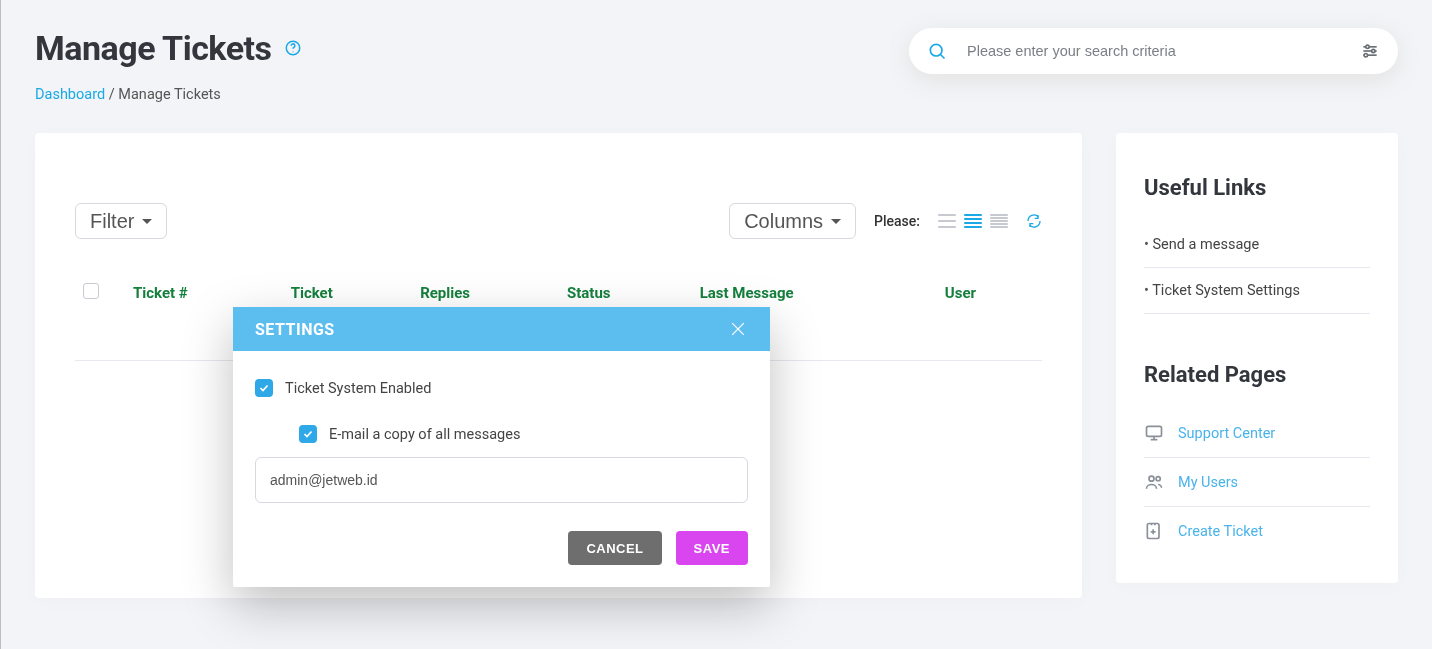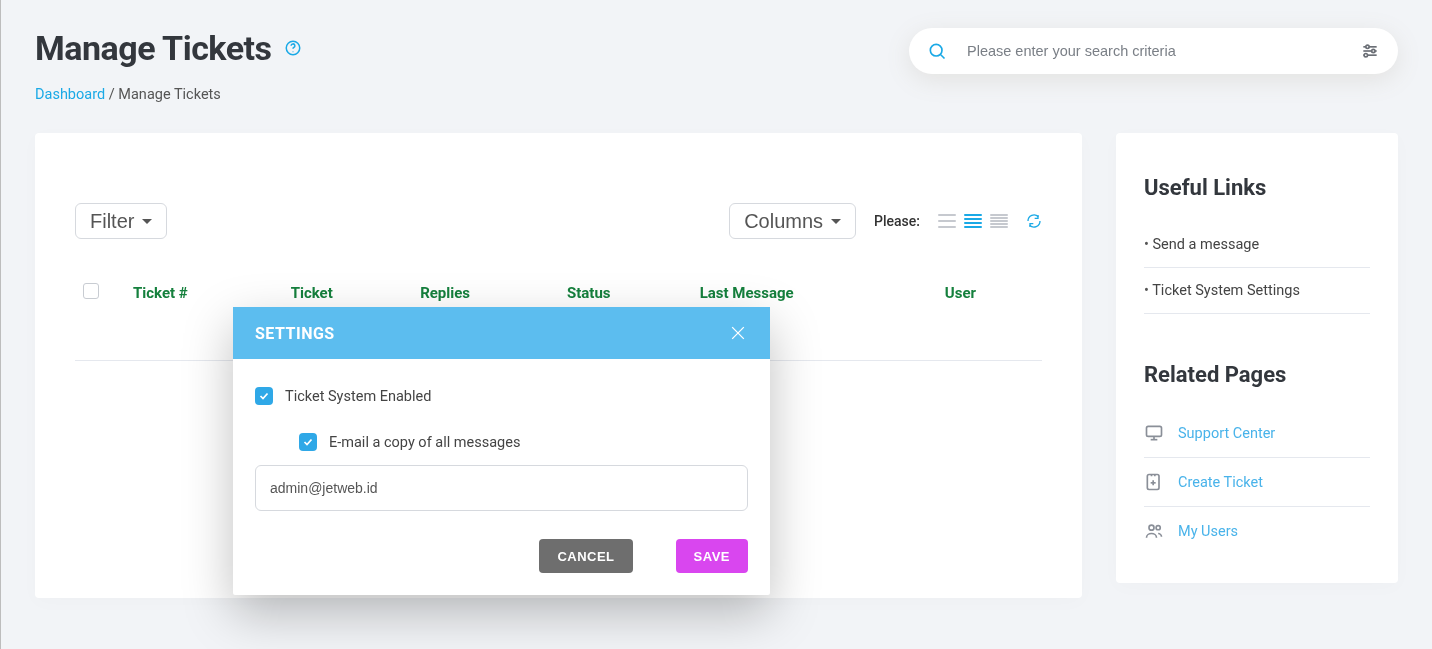--- a/index.html
+++ b/index.html
@@ -57,30 +57,30 @@
   .side-title{font-size:22px;font-weight:700;margin:14px 0 22px 0;}
   .link-item{border-bottom:1px solid var(--border);padding:14px 0;font-size:14.5px;color:#444;}
   .link-item:last-child{border-bottom:none;}
   .link-item.dot::before{content:"• ";color:#555;}
   .page-link{display:flex;align-items:center;gap:14px;padding:14px 0;border-bottom:1px solid var(--border);color:var(--link);font-size:14.5px;cursor:pointer;}
   .page-link:last-child{border-bottom:none;}
   .page-link .ico{color:var(--muted);width:20px;display:flex;justify-content:center;}
 
   
   .modal{position:absolute;left:232px;top:307px;width:537px;background:#fff;box-shadow:0 18px 50px rgba(0,0,0,0.25);border-radius:2px;}
-  .modal-header{background:#5cbdef;color:#fff;height:52px;display:flex;align-items:center;justify-content:space-between;padding:0 22px;}
+  .modal-header{background:#5cbdef;color:#fff;height:44px;display:flex;align-items:center;justify-content:space-between;padding:0 22px;}
   .modal-title{font-size:16px;font-weight:700;letter-spacing:0.5px;}
   .close-x{cursor:pointer;}
   .modal-body{padding:28px 22px 12px 22px;}
   .check-row{display:flex;align-items:flex-end;gap:12px;margin-bottom:28px;font-size:14.5px;color:#444;}
   .check-row:last-of-type{margin-bottom:14px;margin-left:44px;}
   .cb{width:18px;height:18px;border-radius:4px;background:#2fa8e7;display:flex;align-items:center;justify-content:center;flex-shrink:0;}
   .modal input[type=text]{width:100%;height:46px;border:1px solid #d6d9de;border-radius:6px;padding:0 14px;font-size:14px;color:#555;outline:none;}
   .modal-footer{display:flex;justify-content:flex-end;gap:14px;padding:16px 22px 22px 22px;}
-  .btn{height:34px;padding:0 18px;border:none;border-radius:4px;font-size:13px;font-weight:700;letter-spacing:0.5px;cursor:pointer;margin-left:29px;}
+  .btn{height:34px;padding:0 18px;border:none;border-radius:4px;font-size:13px;font-weight:700;letter-spacing:0.5px;cursor:pointer;}
   .btn-cancel{background:#6e6e6e;color:#fff;}
   .btn-save{background:#d946ef;color:#fff;text-align:center;}
 
   svg{display:block;}
 </style>
 </head>
 <body>
 
 <div class="header">
   <div class="title-block">
@@ -200,38 +200,38 @@
             <rect x="3" y="4" width="18" height="12" rx="2"></rect>
             <line x1="8" y1="20" x2="16" y2="20"></line>
             <line x1="12" y1="16" x2="12" y2="20"></line>
           </svg>
       </span>
       <span>Support Center</span>
     </div>
     <div class="page-link">
       <span class="ico">
         <svg width="20" height="20" viewBox="0 0 24 24" fill="none" stroke="currentColor" stroke-width="2">
+            <circle cx="9" cy="8" r="3"></circle>
+            <path d="M3 20c0-3 3-5 6-5s6 2 6 5"></path>
+            <circle cx="17" cy="8" r="2.5"></circle>
+            <path d="M21 19c0-2-2-4-4-4"></path>
+          </svg>
+      </span>
+      <span>My Users</span>
+    </div>
+    <div class="page-link">
+      <span class="ico">
+        <svg width="20" height="20" viewBox="0 0 24 24" fill="none" stroke="currentColor" stroke-width="2">
             <rect x="4" y="3" width="14" height="18" rx="2"></rect>
             <path d="M9 3v2M13 3v2"></path>
             <line x1="11" y1="10" x2="11" y2="16"></line>
             <line x1="8" y1="13" x2="14" y2="13"></line>
           </svg>
       </span>
       <span>Create Ticket</span>
-    </div>
-    <div class="page-link">
-      <span class="ico">
-        <svg width="20" height="20" viewBox="0 0 24 24" fill="none" stroke="currentColor" stroke-width="2">
-            <circle cx="9" cy="8" r="3"></circle>
-            <path d="M3 20c0-3 3-5 6-5s6 2 6 5"></path>
-            <circle cx="17" cy="8" r="2.5"></circle>
-            <path d="M21 19c0-2-2-4-4-4"></path>
-          </svg>
-      </span>
-      <span>My Users</span>
     </div>
   </div>
 </div>
 
 <div class="modal">
   <div class="modal-header">
     <span class="modal-title">SETTINGS</span>
     <span class="close-x">
       <svg width="20" height="20" viewBox="0 0 24 24" fill="none" stroke="#fff" stroke-width="1.5">
           <line x1="5" y1="5" x2="19" y2="19"></line>

